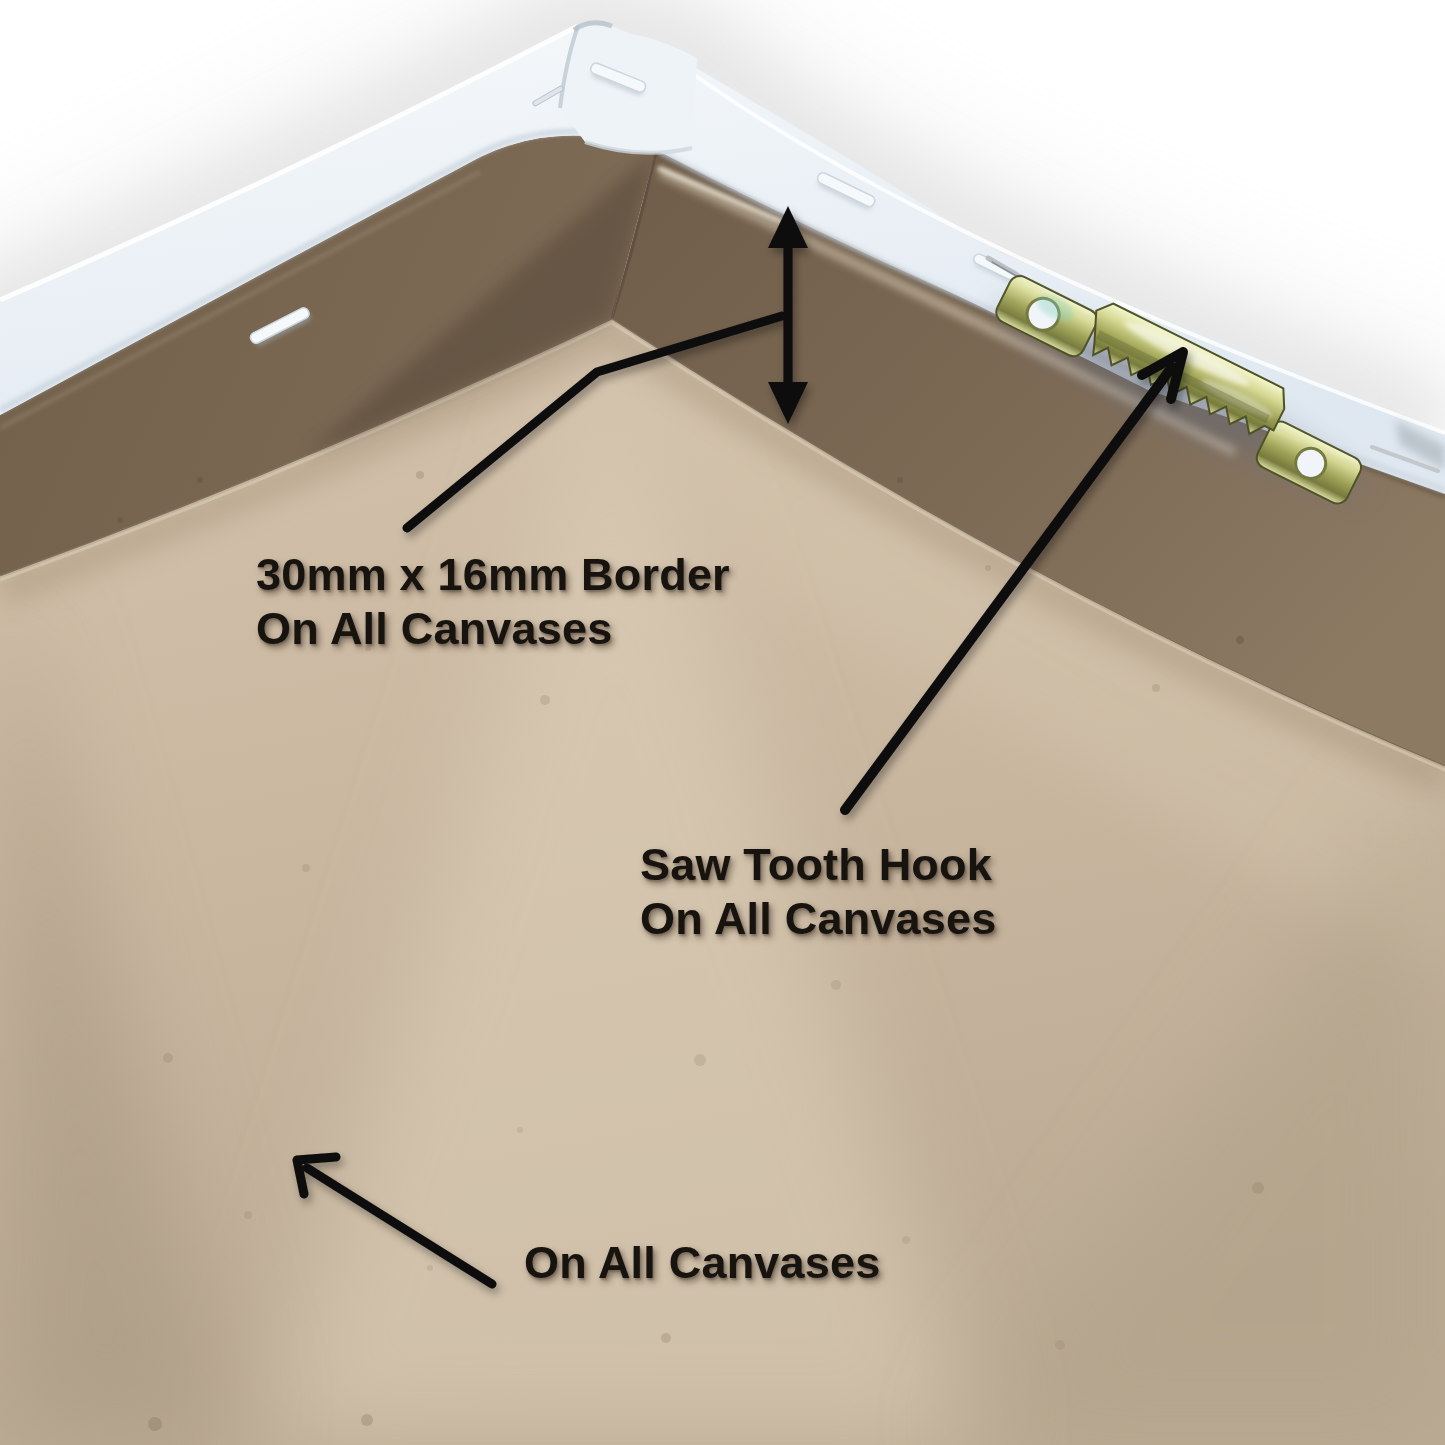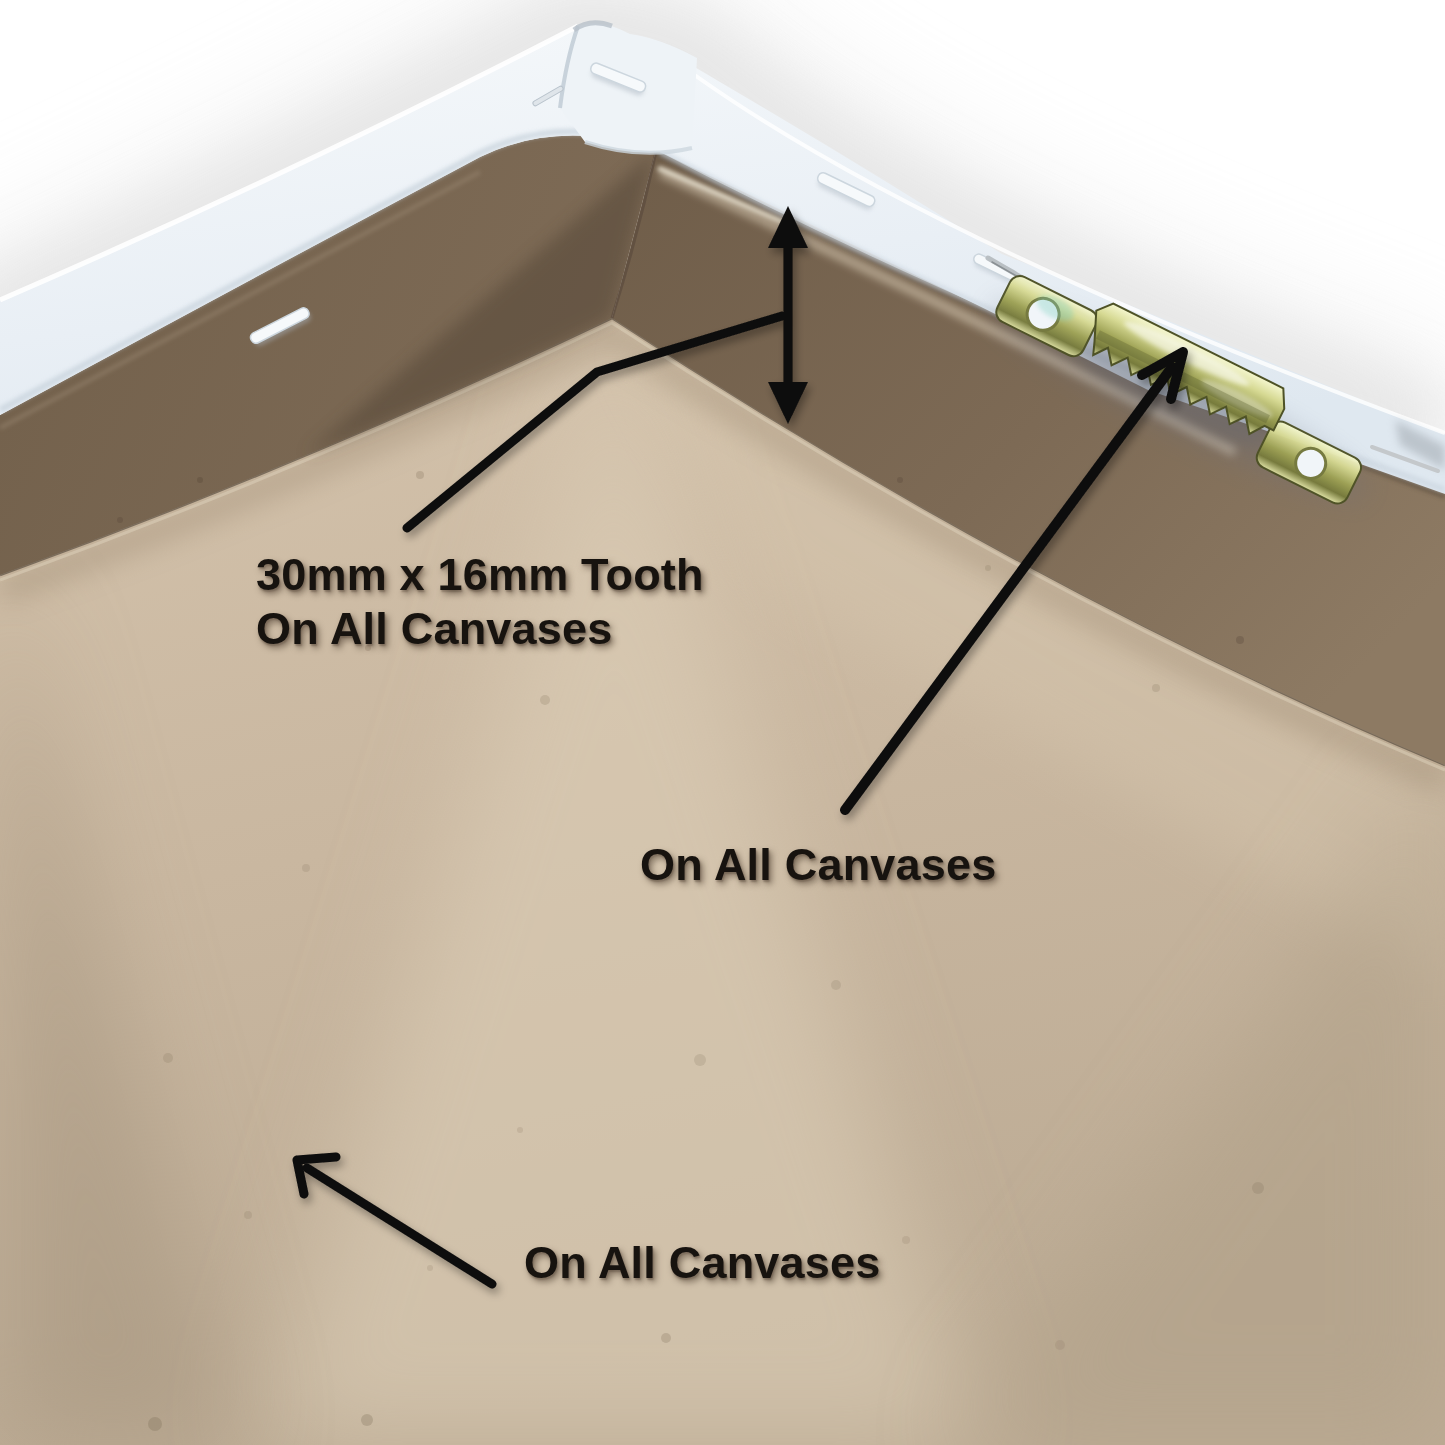--- a/index.html
+++ b/index.html
@@ -234,25 +234,26 @@
     </g>
 
     <g>
       <line x1="492" y1="1284" x2="307" y2="1168" stroke-width="9"></line>
       <path d="M 297,1160 L 336,1157 M 297,1160 L 304,1194" fill="none" stroke-width="9"></path>
     </g>
   </g>
 </svg>
 
 <div class="caption cap-border">
-  <span>30mm x 16mm Tooth</span>
+  <span>30mm x 16mm Border</span>
   <span>On All Canvases</span>
 </div>
 
 <div class="caption cap-hook">
+  <span>Saw Tooth Hook</span>
   <span>On All Canvases</span>
 </div>
 
 <div class="caption cap-backing">
   <span>On All Canvases</span>
 </div>
 
 </div>
 
 </body></html>

